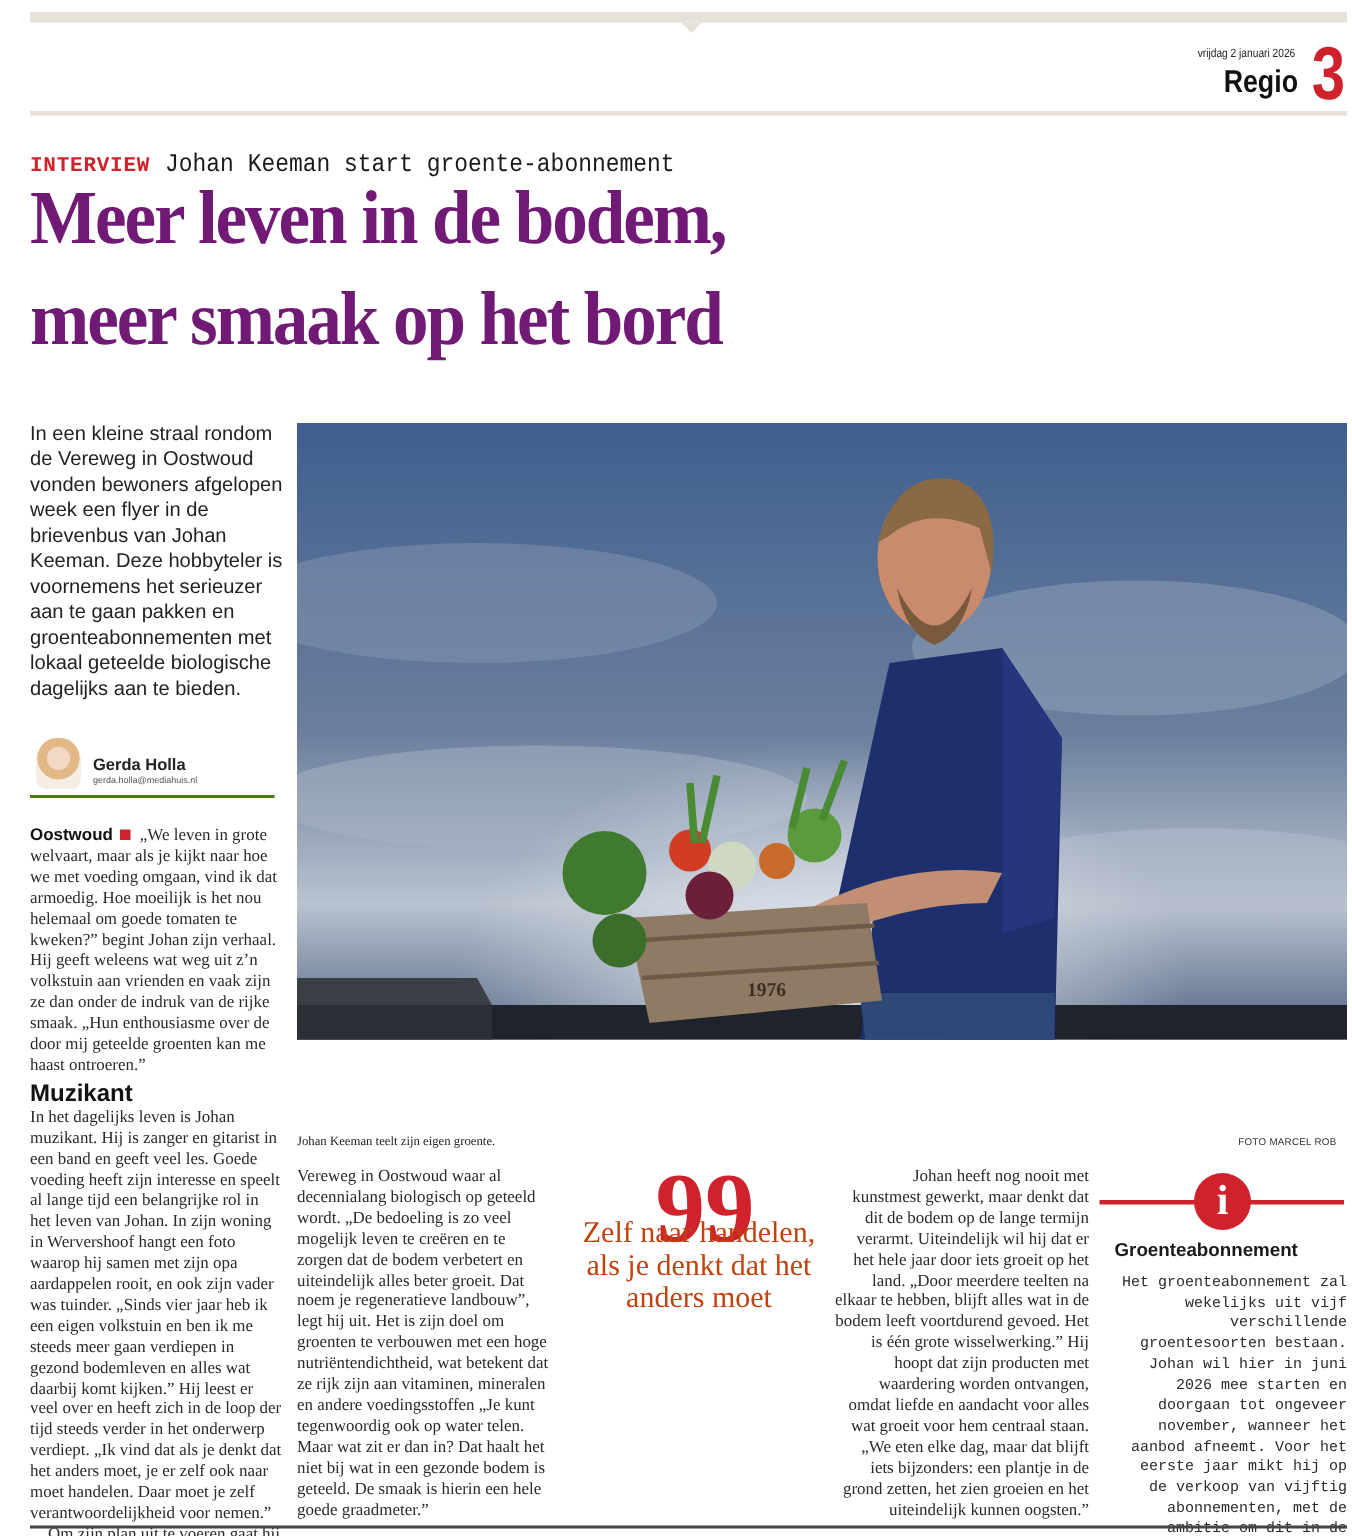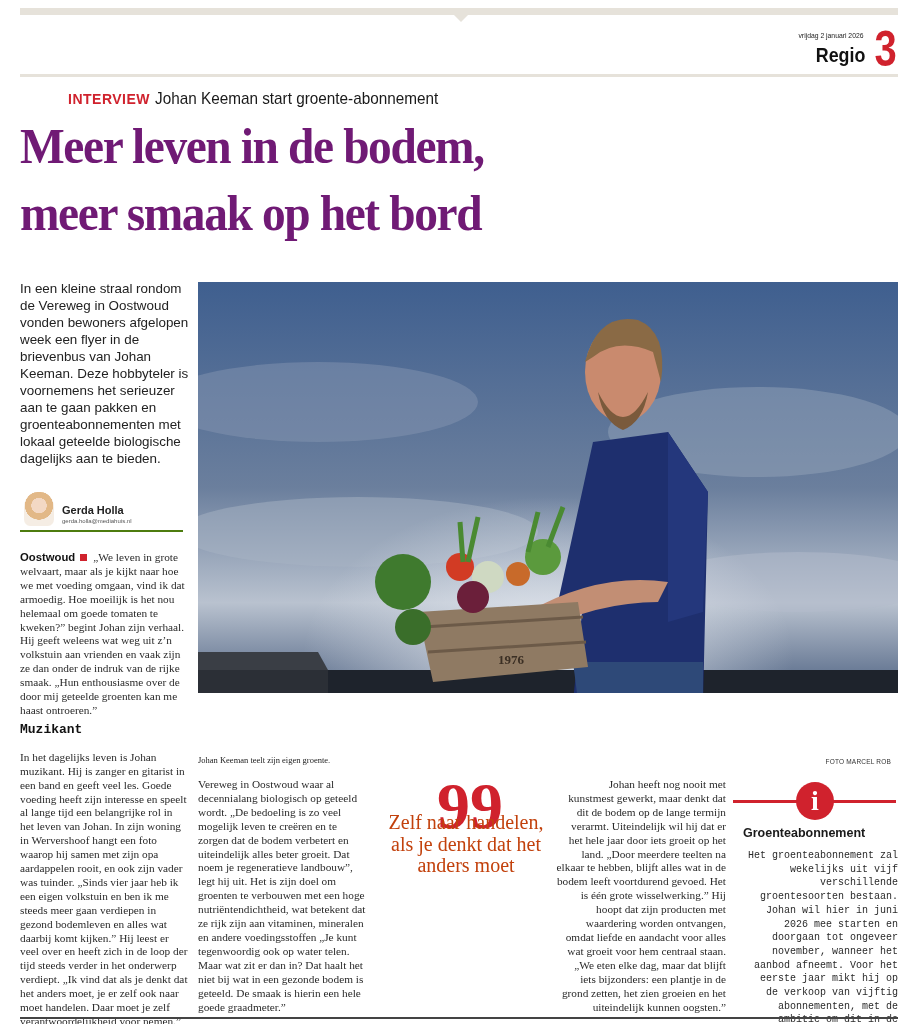--- a/index.html
+++ b/index.html
@@ -12,21 +12,21 @@
 
   .page-date { position: absolute; right: 38px; top: 31px; font-family: "Liberation Sans", sans-serif;
     font-size: 8px; color: #222; transform: scaleX(0.85); transform-origin: right; }
   .page-section { position: absolute; right: 36px; top: 43px; font-family: "Liberation Sans", sans-serif;
     font-weight: bold; font-size: 21px; color: #111; transform: scaleX(0.85); transform-origin: right; }
   .page-number { position: absolute; right: 4px; top: 24px; font-family: "Liberation Sans", sans-serif;
     font-weight: bold; font-size: 50px; line-height: 50px; color: #d0222d; transform: scaleX(0.8); transform-origin: right; }
 
   .header-rule { position: absolute; left: 20px; top: 74px; width: 878px; height: 3px; background: #e6e2da; }
 
-  .kicker { position: absolute; left: 20px; top: 89px; font-family: Liberation Sans, sans-serif; font-size: 17px; white-space: nowrap; margin-left: 48px; }
+  .kicker { position: absolute; left: 20px; top: 101px; font-family: Liberation Mono, monospace; font-size: 17px; white-space: nowrap; }
   .kicker .tag { color: #d0222d; font-weight: bold; font-size: 14px; letter-spacing: 0.5px; }
   .kicker .sub { color: #1a1a1a; transform: scaleX(0.9); display: inline-block; transform-origin: left; }
 
   .headline { position: absolute; left: 20px; top: 113px; width: 880px; font-family: "Liberation Serif", serif;
     font-weight: bold; font-size: 51px; line-height: 67px; color: #701a75; letter-spacing: -1.5px; }
   .headline div { transform: scaleX(0.93); transform-origin: left; white-space: nowrap; }
 
   .intro { position: absolute; left: 20px; top: 280px; width: 175px; font-family: "Liberation Sans", sans-serif;
     font-size: 13.4px; line-height: 17px; color: #222; }
 
@@ -35,21 +35,21 @@
     background: radial-gradient(circle at 50% 40%, #f3d8c4 0 30%, #e2b887 31% 55%, #f5ede4 56%); }
   .author-name { position: absolute; left: 42px; top: 12px; font-family: "Liberation Sans", sans-serif; font-weight: bold; font-size: 11px; color: #222; }
   .author-email { position: absolute; left: 42px; top: 26px; font-family: "Liberation Sans", sans-serif; font-size: 6px; color: #555; }
 
   .body-text { font-family: "Liberation Serif", serif; font-size: 11.3px; line-height: 13.9px; color: #2a2a2a; text-align: left; }
   .col1 { position: absolute; left: 20px; top: 551px; width: 168px; }
   .col2 { position: absolute; left: 198px; top: 778px; width: 172px; }
   .col4 { position: absolute; left: 556px; top: 778px; width: 170px; text-align: right; }
   .dateline { font-family: "Liberation Sans", sans-serif; font-weight: bold; color: #111; }
   .red-square { display: inline-block; width: 7px; height: 7px; background: #d0222d; margin: 0 6px 0 5px; }
-  .subhead { font-family: Liberation Mono, monospace; font-weight: bold; font-size: 13px; color: #111; margin: 5px 0 14px; }
+  .subhead { font-family: Liberation Sans, sans-serif; font-weight: bold; font-size: 16px; color: #111; margin: 5px 0 2px; }
   .indent { text-indent: 12px; }
 
   .photo { position: absolute; left: 198px; top: 282px; width: 700px; height: 411px; overflow: hidden; background: #e5e5e5; }
   .caption { position: absolute; left: 198px; top: 755px; font-family: Liberation Serif, serif; font-size: 8.5px; color: #222; }
   .credit { position: absolute; right: 10px; top: 758px; font-family: "Liberation Sans", sans-serif; font-size: 6.5px; color: #333; letter-spacing: 0.2px; }
 
   .quote-marks { position: absolute; left: 437px; top: 776px; width: 60px; text-align: center; font-family: "Liberation Serif", serif;
     font-weight: bold; font-size: 66px; line-height: 60px; color: #d0222d; }
   .pullquote { position: absolute; left: 378px; top: 812px; width: 176px; text-align: center; font-family: "Liberation Serif", serif;
     font-size: 20px; line-height: 21.5px; color: #c2410c; }

